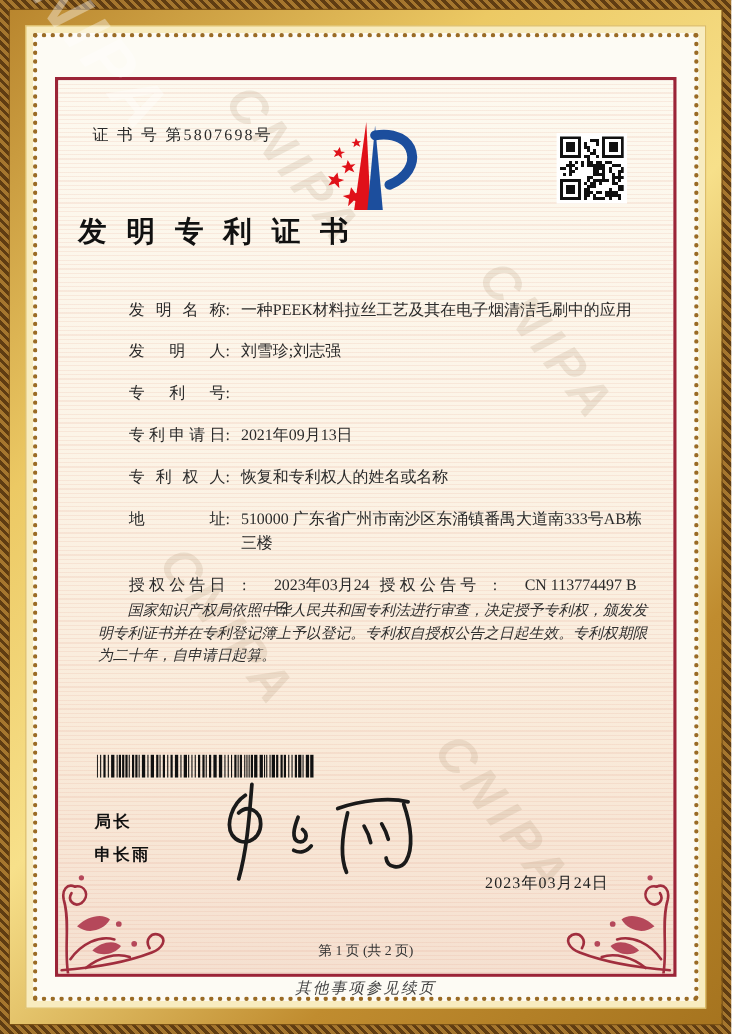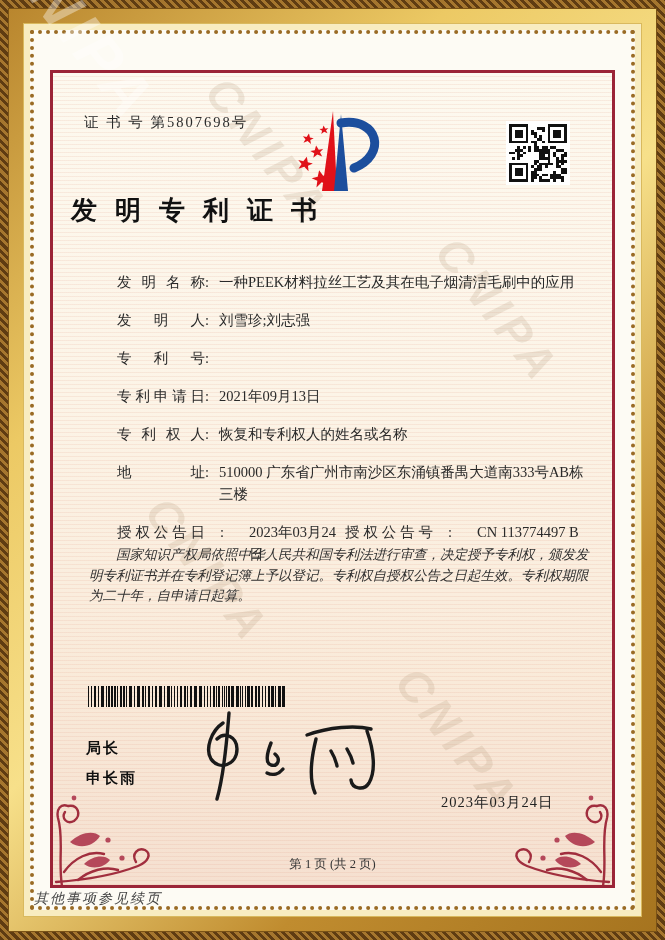--- a/index.html
+++ b/index.html
@@ -84,21 +84,21 @@
   .paras p{margin:0 0 9px 12px;text-indent:2em;}
   
   .barcode{position:absolute;left:35px;top:613px;width:198px;height:21px;z-index:2;}
   .officer{position:absolute;left:33px;top:660px;z-index:2;
     font-family:"Liberation Sans","DejaVu Sans",sans-serif;font-size:15px;font-weight:700;
     letter-spacing:2px;color:#111;line-height:30px;}
   .sign{position:absolute;left:122px;top:636px;width:246px;height:92px;z-index:3;}
   .grant-date{position:absolute;left:388px;top:720px;font-size:14.5px;letter-spacing:1px;color:#222;z-index:2;}
   .page-info{position:absolute;left:0;right:0;top:783px;text-align:center;font-size:12.5px;color:#333;z-index:2;}
   .note{
-    position:absolute;left:0;right:0;bottom:-2px;text-align:left;
+    position:absolute;left:0;right:0;bottom:-2px;text-align:center;
     font-size:14px;font-style:italic;color:#444;z-index:4;letter-spacing:2px;
   }
   
   .flourish{position:absolute;width:112px;height:112px;bottom:-3px;z-index:2;pointer-events:none;}
   .flourish.left{left:-3px;}
   .flourish.right{right:-3px;transform:scaleX(-1);}
 </style>
 </head>
 <body>
 

